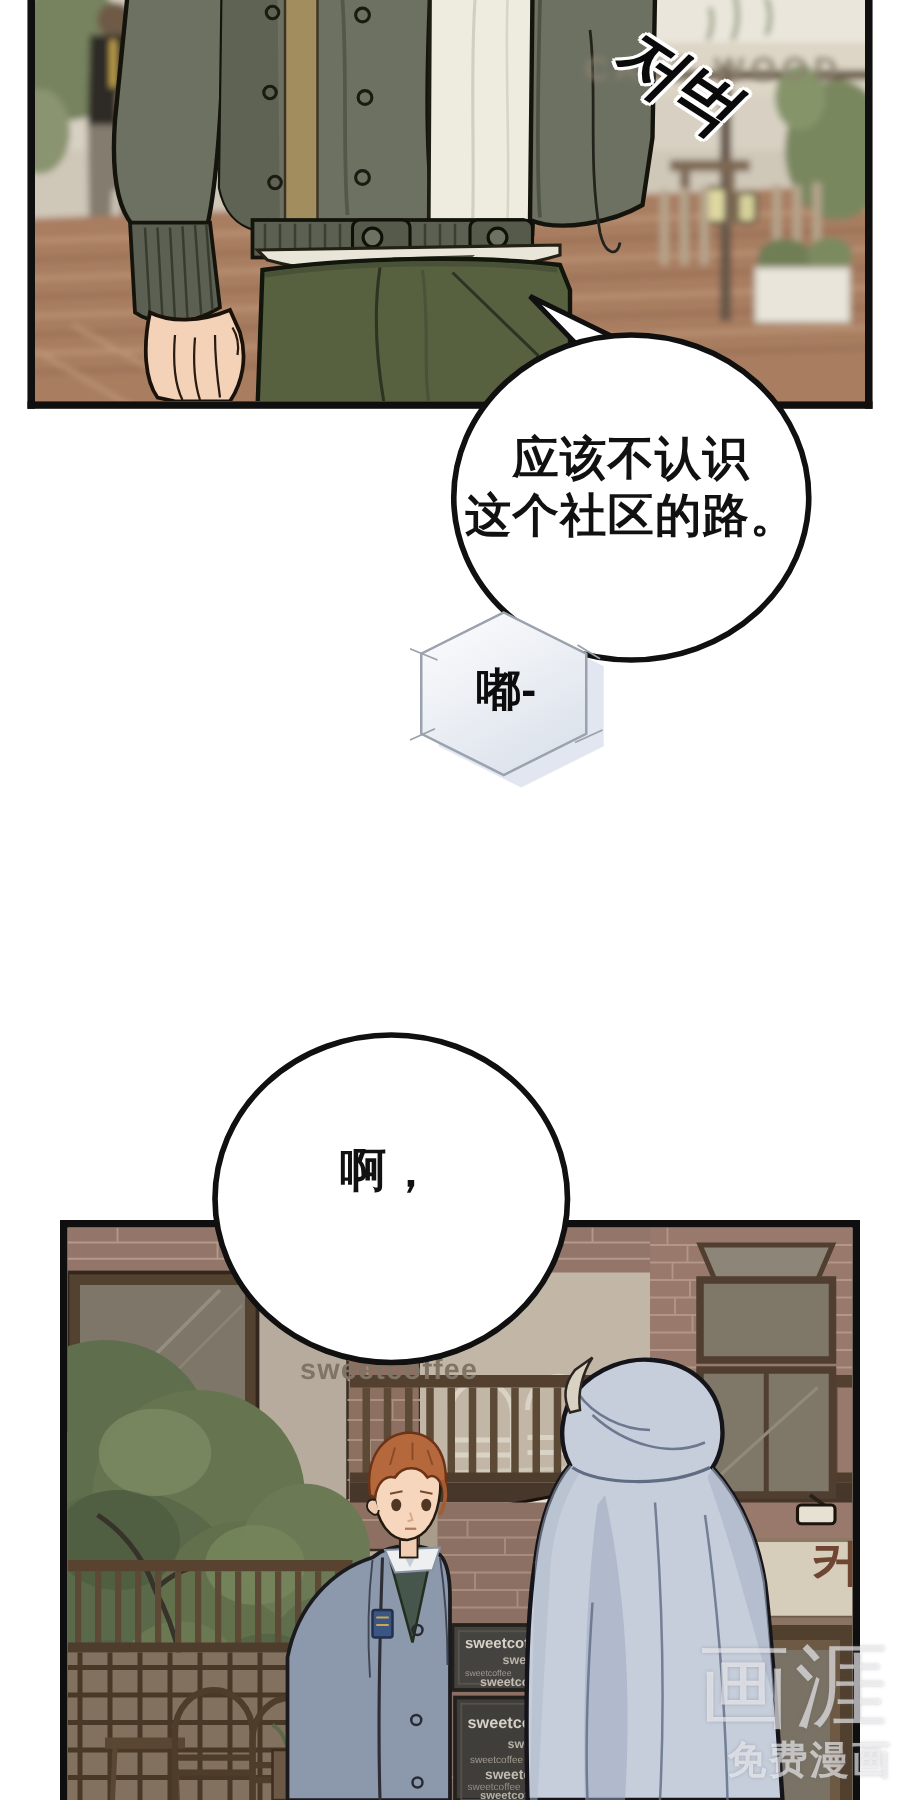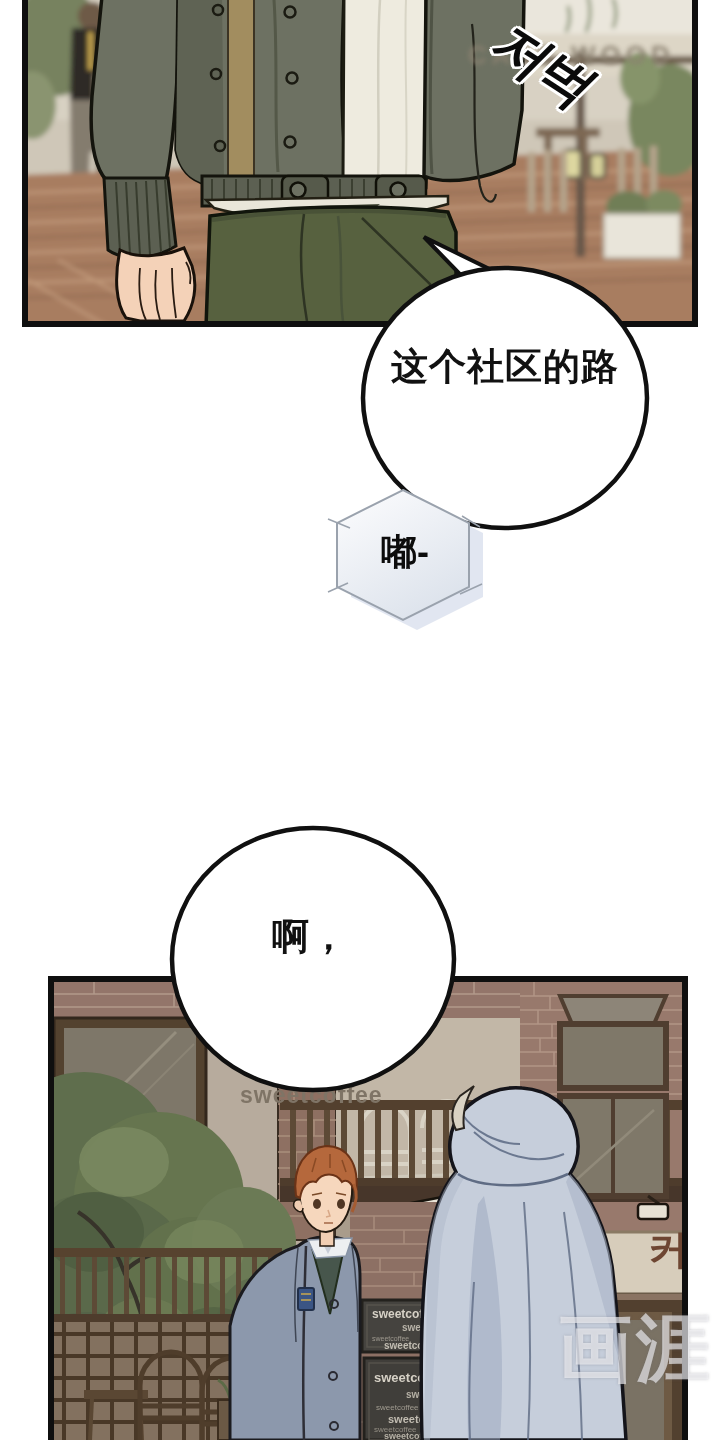--- a/index.html
+++ b/index.html
@@ -23,21 +23,21 @@
   .bubble-text{z-index:12;text-align:center;color:#111;font-weight:bold;}
   #bubble1-text{left:365px;top:344px;width:280px;font-size:37px;line-height:46px;letter-spacing:1px;}
   #bubble2-text{left:190px;top:914px;width:240px;font-size:37px;line-height:46px;letter-spacing:1px;}
   #hex-text{left:340px;top:530px;width:130px;font-size:36px;line-height:44px;z-index:13;
     text-align:center;color:#0c0c0c;font-weight:bold;}
   #korean-letter{left:594px;top:240px;font-size:40px;font-weight:bold;color:#6e4632;}
   #wall-sign{left:186px;top:100px;font-size:23px;font-weight:bold;color:#7f7466;letter-spacing:1px;}
   
   #watermark{right:6px;top:1312px;z-index:30;text-align:right;color:rgba(247,247,250,0.62);
     text-shadow:0 0 3px rgba(100,100,110,0.35);line-height:1;}
-  #watermark .logo{font-size:74px;font-weight:700;letter-spacing:4px;}
+  #watermark .logo{font-size:74px;font-weight:400;letter-spacing:4px;}
   #watermark .tagline{font-size:31px;font-weight:bold;letter-spacing:2px;margin-top:6px;}
   .svg-layer{display:block;}
   #bubble1-svg{left:350px;top:225px;z-index:10;}
   #bubble2-svg{left:165px;top:820px;z-index:10;}
   #hex-svg{left:320px;top:478px;z-index:11;}
 </style>
 </head>
 <body>
 
 <div id="page">
@@ -474,21 +474,22 @@
     </svg>
     <div id="wall-sign" class="abs">sweetcoffee</div>
     <div id="korean-letter" class="abs">커</div>
   </div>
 
   <svg id="bubble1-svg" class="abs svg-layer" width="310" height="310" viewBox="0 0 310 310">
     <polygon points="74,12 132,72 168,58" fill="#ffffff" stroke="#101010" stroke-width="4"></polygon>
     <ellipse cx="155" cy="173" rx="142" ry="130" fill="#ffffff" stroke="#101010" stroke-width="4.5"></ellipse>
   </svg>
   <div id="bubble1-text" class="abs bubble-text">
-    <div>这个社区的路</div>
+    <div>应该不认识</div>
+    <div>这个社区的路。</div>
   </div>
 
   <svg id="hex-svg" class="abs svg-layer" width="190" height="165" viewBox="0 0 190 165">
     <defs>
       <linearGradient id="hexgrad" x1="0" y1="0" x2="0.6" y2="1">
         <stop offset="0" stop-color="#fdfdfe"></stop>
           <stop offset="1" stop-color="#dde3ec"></stop>
       </linearGradient>
     </defs>
     <polygon points="97,22 163,55 163,119 97,152 31,119 31,55" fill="#dce2ee" opacity=".85"></polygon>
@@ -504,15 +505,16 @@
 
   <svg id="bubble2-svg" class="abs svg-layer" width="300" height="290" viewBox="0 0 300 290">
     <ellipse cx="148" cy="139" rx="141" ry="131" fill="#ffffff" stroke="#101010" stroke-width="4.5"></ellipse>
   </svg>
   <div id="bubble2-text" class="abs bubble-text">
     <div>啊，</div>
   </div>
 
   <div id="watermark" class="abs">
     <div class="logo">画涯</div>
+    <div class="tagline">免费漫画</div>
   </div>
 
 </div>
 
 </body></html>

